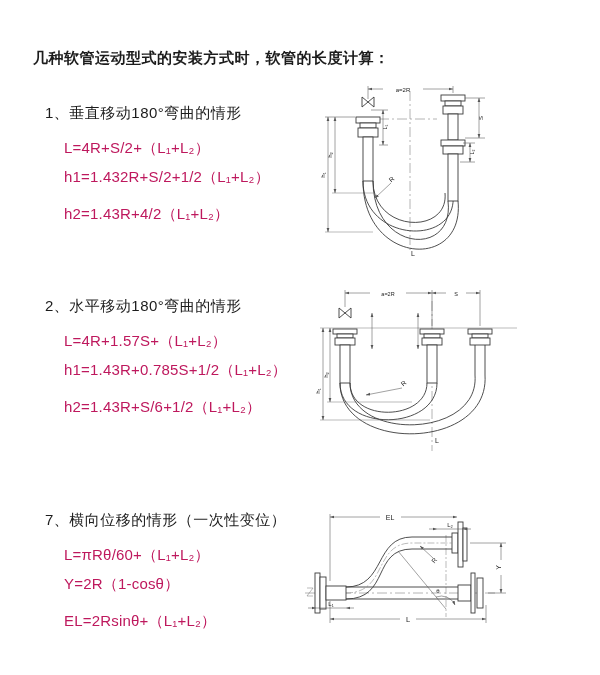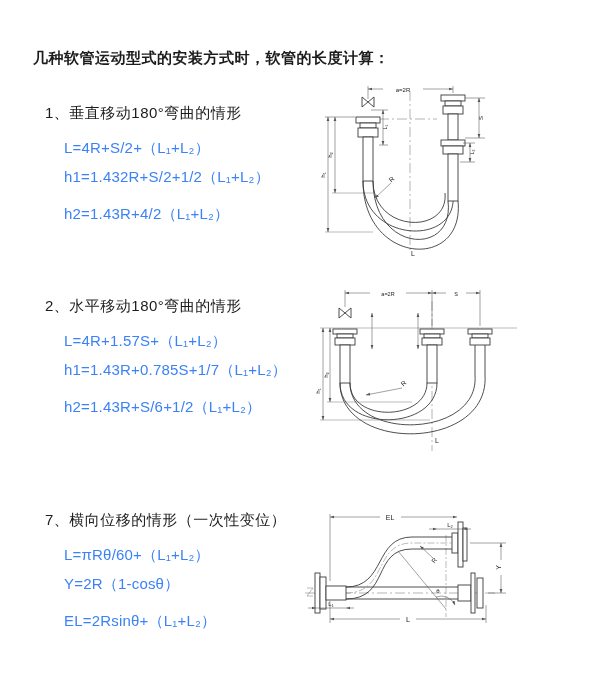--- a/index.html
+++ b/index.html
@@ -14,21 +14,21 @@
     font-size:15px;font-weight:700;letter-spacing:0.5px;margin-top:29px;
   }
   .section{position:absolute;left:45px;width:290px;}
   .sec-heading{
     position:absolute;left:0;top:0;
     font-size:15px;font-weight:400;letter-spacing:0.5px;white-space:nowrap;
   }
   .formula{
     position:absolute;left:19px;
     font-size:15px;font-weight:400;letter-spacing:0.2px;white-space:nowrap;
-    color:#3b82f6;
+    color:#be185d;
   }
   .f0{top:35px}.f1{top:64px}.f2{top:101px}
   .sec1{top:104px}.sec2{top:297px}.sec3{top:511px}
 
   .diagram{position:absolute;}
   .d1{left:315px;top:75px;}
   .d2{left:312px;top:283px;}
   .d3{left:300px;top:505px;}
 
   svg .ln{stroke:#3b3b3b;stroke-width:0.9;fill:none;}
@@ -48,21 +48,21 @@
 <div class="section sec1">
   <div class="sec-heading">1、垂直移动180°弯曲的情形</div>
   <div class="formula f0">L=4R+S/2+（L₁+L₂）</div>
   <div class="formula f1">h1=1.432R+S/2+1/2（L₁+L₂）</div>
   <div class="formula f2">h2=1.43R+4/2（L₁+L₂）</div>
 </div>
 
 <div class="section sec2">
   <div class="sec-heading">2、水平移动180°弯曲的情形</div>
   <div class="formula f0">L=4R+1.57S+（L₁+L₂）</div>
-  <div class="formula f1">h1=1.43R+0.785S+1/7（L₁+L₂）</div>
+  <div class="formula f1">h1=1.43R+0.785S+1/2（L₁+L₂）</div>
   <div class="formula f2">h2=1.43R+S/6+1/2（L₁+L₂）</div>
 </div>
 
 <div class="section sec3">
   <div class="sec-heading">7、横向位移的情形（一次性变位）</div>
   <div class="formula f0">L=πRθ/60+（L₁+L₂）</div>
   <div class="formula f1">Y=2R（1-cosθ）</div>
   <div class="formula f2">EL=2Rsinθ+（L₁+L₂）</div>
 </div>
 

